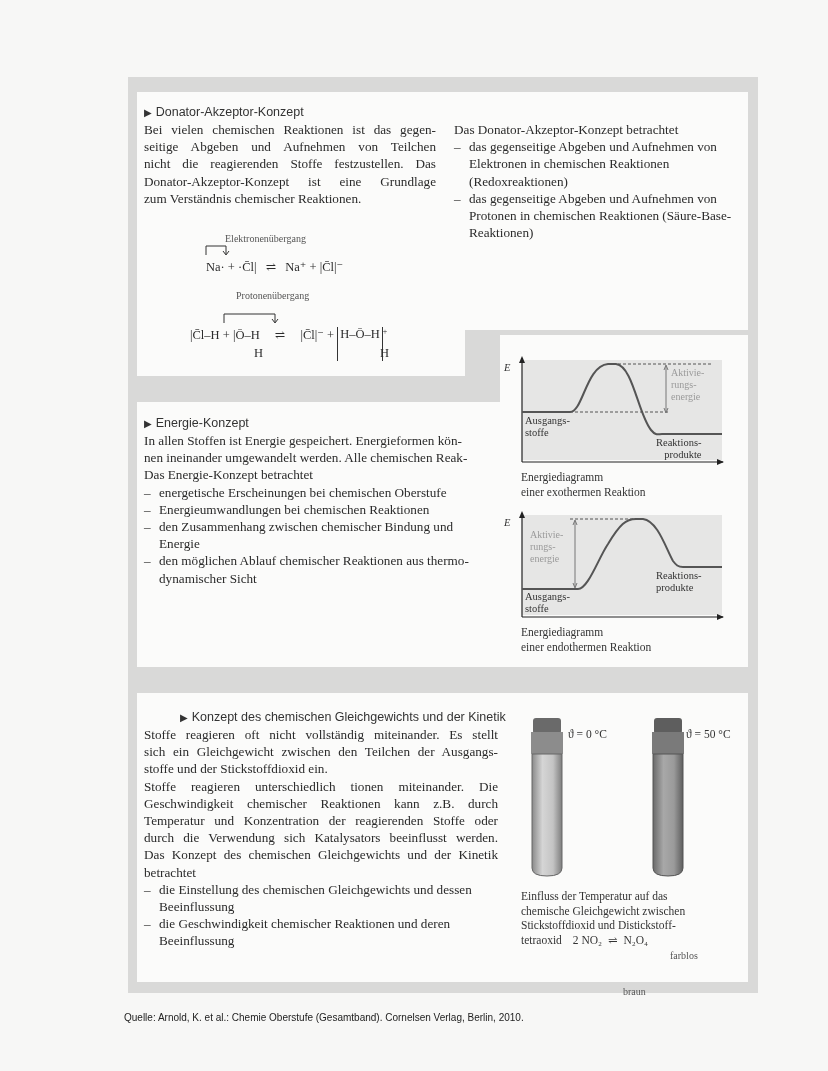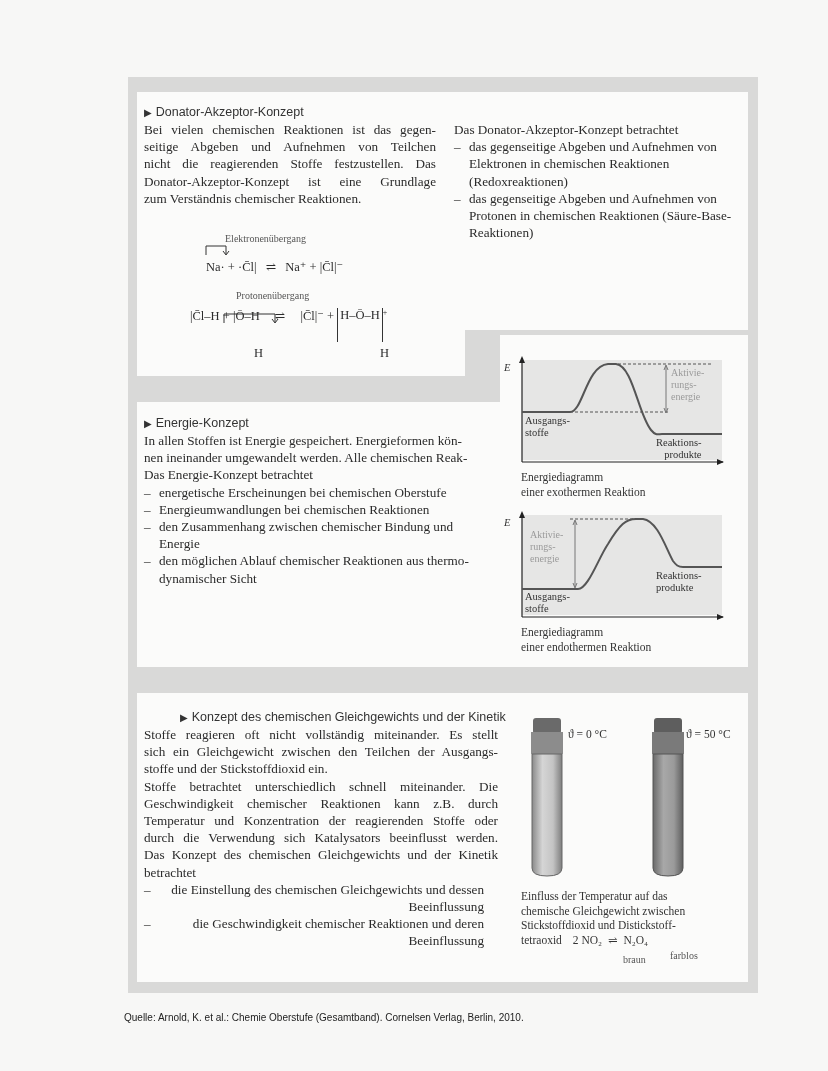--- a/index.html
+++ b/index.html
@@ -76,21 +76,21 @@
   <span>Na· + ·C̄l|</span>
   <span style="margin:0 6px;">⇌</span>
   <span>Na⁺ + |C̄l|⁻</span>
 </div>
 
 <div class="abs small" style="left:204px; top:290px;">Protonenübergang</div>
 <svg class="abs" style="left:222px; top:311px;" width="60" height="14">
   <path d="M2 12 V3 H53 V11" fill="none" stroke="#333" stroke-width="1"></path>
   <path d="M50 8 L53 12 L56 8" fill="none" stroke="#333" stroke-width="1"></path>
 </svg>
-<div class="abs chem" style="left:190px; top:308px;">
+<div class="abs chem" style="left:190px; top:327px;">
   <span>|C̄l–H + |Ō–H</span>
   <span style="margin:0 12px;">⇌</span>
   <span>|C̄l|⁻ +</span>
   <span style="border-left:1px solid #333; border-right:1px solid #333; padding:0 2px; display:inline-block; height:34px; vertical-align:top;">
     <span>H–Ō–H</span>
   </span><sup style="font-size:8px;">+</sup>
 </div>
 <div class="abs chem" style="left:254px; top:346px;">H</div>
 <div class="abs chem" style="left:380px; top:346px;">H</div>
 
@@ -176,27 +176,27 @@
   <div>einer endothermen Reaktion</div>
 </div>
 
 <div class="abs heading" style="left:144px; top:709px;margin-left:36px;">
   <span class="tri">▶</span><span>Konzept des chemischen Gleichgewichts und der Kinetik</span>
 </div>
 <div class="abs text justify" style="left:144px; top:726px; width:354px;">
   <div style="text-align-last:justify">Stoffe reagieren oft nicht vollständig miteinander. Es stellt</div>
   <div style="text-align-last:justify">sich ein Gleichgewicht zwischen den Teilchen der Ausgangs-</div>
   <div>stoffe und der Stickstoffdioxid ein.</div>
-  <div style="text-align-last:justify">Stoffe betrachtet unterschiedlich schnell miteinander. Die</div>
+  <div style="text-align-last:justify">Stoffe reagieren unterschiedlich tionen miteinander. Die</div>
   <div style="text-align-last:justify">Geschwindigkeit chemischer Reaktionen kann z.B. durch</div>
   <div style="text-align-last:justify">Temperatur und Konzentration der reagierenden Stoffe oder</div>
   <div style="text-align-last:justify">durch die Verwendung sich Katalysators beeinflusst werden.</div>
   <div style="text-align-last:justify">Das Konzept des chemischen Gleichgewichts und der Kinetik</div>
   <div>betrachtet</div>
-  <ul class="list" style="text-align:right; width:340px;">
+  <ul class="list" style="text-align:left; width:340px;">
     <li>die Einstellung des chemischen Gleichgewichts und dessen Beeinflussung</li>
     <li>die Geschwindigkeit chemischer Reaktionen und deren Beeinflussung</li>
   </ul>
 </div>
 
 <svg class="tube" style="left:527px; top:718px;" width="40" height="160">
   <defs>
     <linearGradient id="g1" x1="0" x2="1" y1="0" y2="0">
       <stop offset="0" stop-color="#8a8a8a"></stop>
         <stop offset="0.35" stop-color="#d5d5d5"></stop>
@@ -228,16 +228,16 @@
   <div>Einfluss der Temperatur auf das</div>
   <div>chemische Gleichgewicht zwischen</div>
   <div>Stickstoffdioxid und Distickstoff-</div>
   <div style="white-space:nowrap;">
     <span>tetraoxid</span>
     <span style="margin-left:8px;">2 NO₂</span>
     <span style="margin:0 3px;">⇌</span>
     <span>N₂O₄</span>
   </div>
 </div>
-<div class="abs small" style="left:591px; top:954px;">braun</div>
+<div class="abs small" style="left:591px; top:986px;">braun</div>
 <div class="abs small" style="left:638px; top:950px;">farblos</div>
 
 <div class="source">Quelle: Arnold, K. et al.: Chemie Oberstufe (Gesamtband). Cornelsen Verlag, Berlin, 2010.</div>
 
 </body></html>

